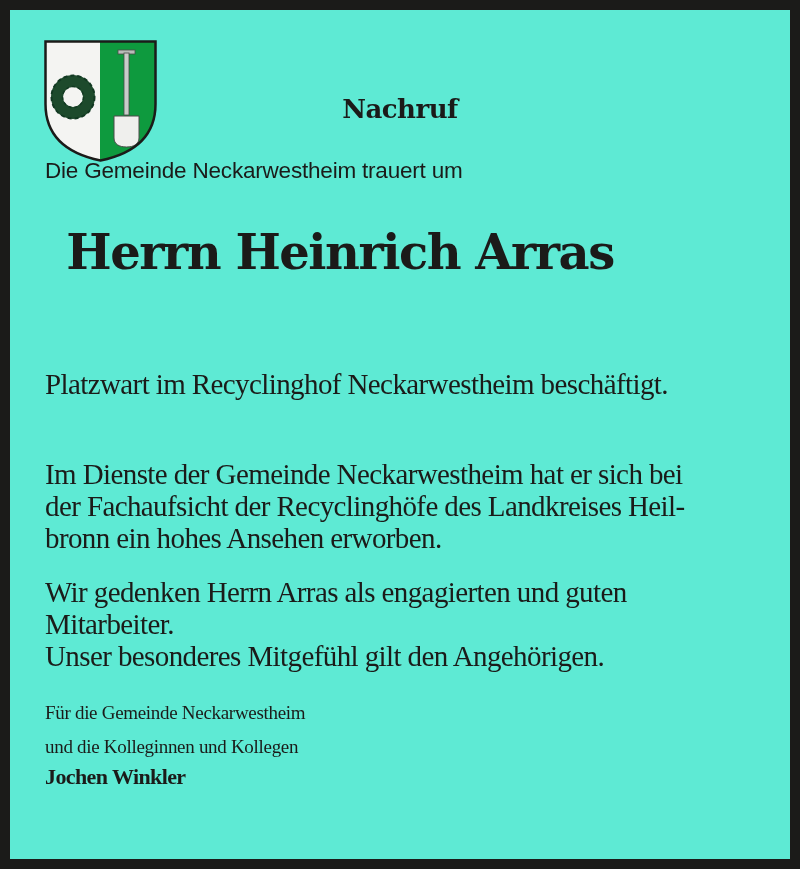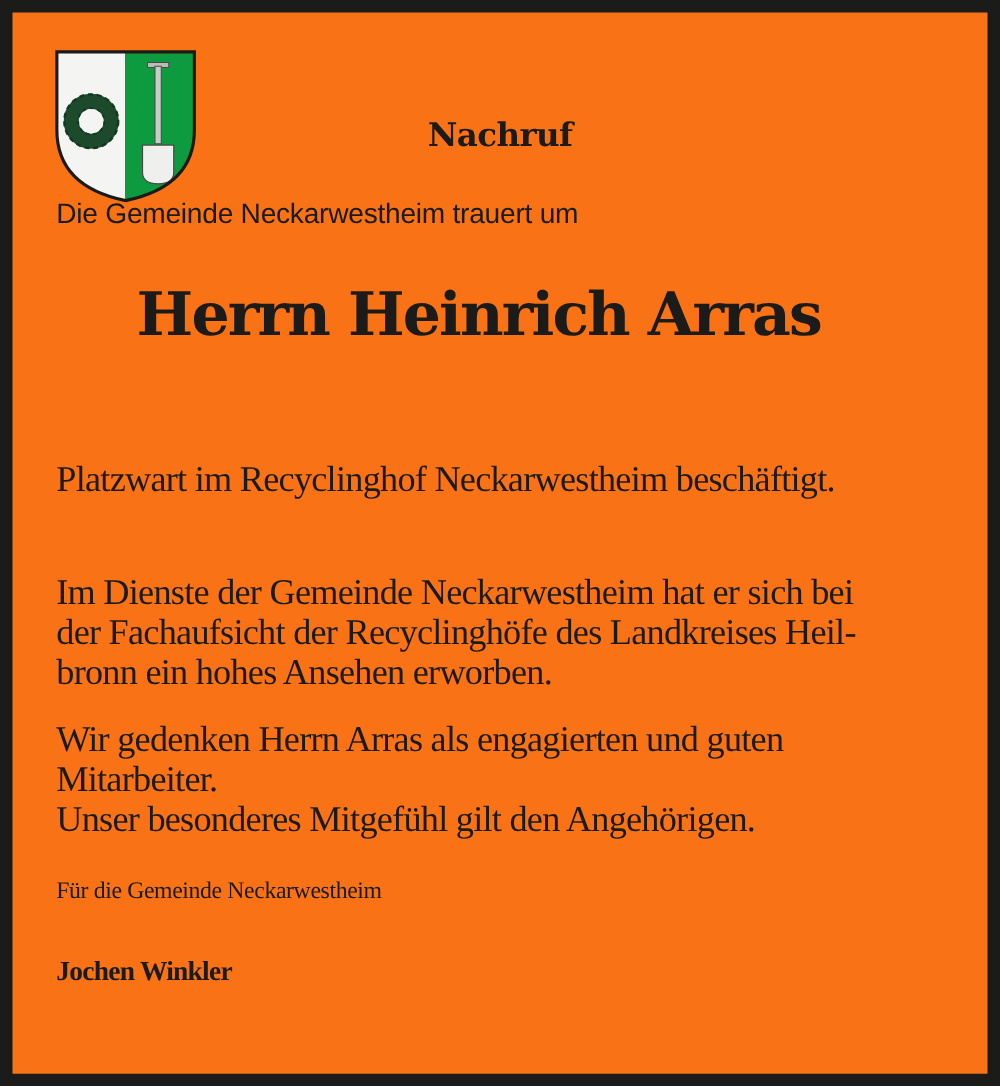--- a/index.html
+++ b/index.html
@@ -9,21 +9,21 @@
       height: 869px;
       background: #1b1b19;
       overflow: hidden;
     }
     .card {
       position: absolute;
       left: 10px;
       top: 10px;
       width: 780px;
       height: 849px;
-      background: #f97316;
+      background: #5eead4;
       color: #1b1b19;
       font-family: "DejaVu Serif", "Liberation Serif", serif;
     }
     .crest {
       position: absolute;
       left: 34px;
       top: 30px;
       width: 113px;
       height: 122px;
     }
@@ -57,21 +57,20 @@
       position: absolute;
       left: 0;
       width: 660px;
       top: 212px;
       text-align: center;
       font-family: "DejaVu Serif", serif;
       font-weight: bold;
       font-size: 48px;
       letter-spacing: -1.5px;
       line-height: 60px;
-      margin-left: 43px;
     }
     .para {
       position: absolute;
       left: 35px;
       font-family: "Liberation Serif", serif;
       font-size: 29px;
       line-height: 32px;
       letter-spacing: -0.6px;
       word-spacing: 0px;
       white-space: nowrap;
@@ -151,19 +150,20 @@
   </div>
 
   <div class="para p-service">
     <div>Im Dienste der Gemeinde Neckarwestheim hat er sich bei</div>
     <div>der Fachaufsicht der Recyclinghöfe des Landkreises Heil-</div>
     <div>bronn ein hohes Ansehen erworben.</div>
   </div>
 
   <div class="closing">
     <div>Für die Gemeinde Neckarwestheim</div>
+    <div>und die Kolleginnen und Kollegen</div>
   </div>
 
   <div class="sign">
     <div>Jochen Winkler</div>
   </div>
 
 </div>
 
 </body></html>

